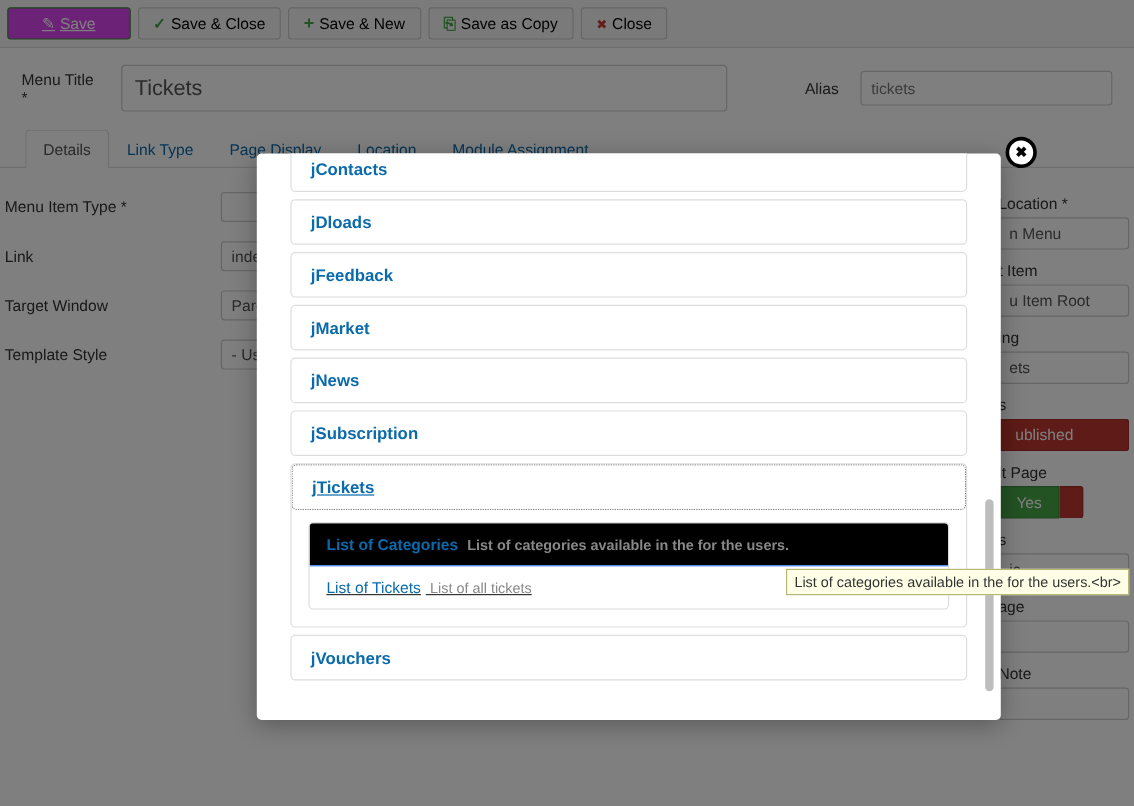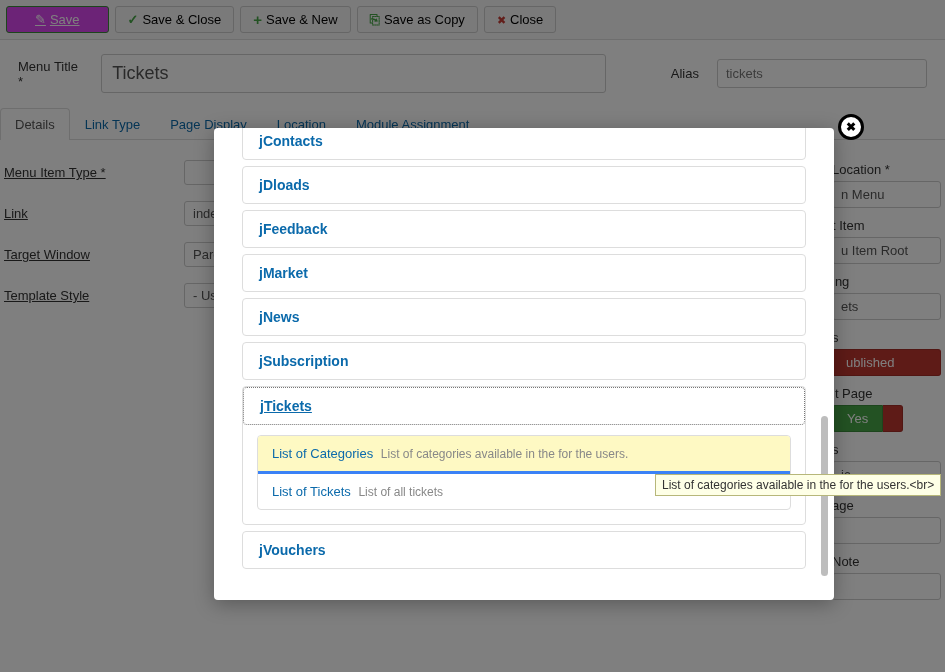--- a/index.html
+++ b/index.html
@@ -60,21 +60,21 @@
     border-radius: 3px;
     padding: 6px 8px;
     font-size: 13px;
     width: 220px;
     color: #777;
   }
   .tabs {
     display:flex;
     gap: 0;
     border-bottom: 1px solid #ddd;
-    padding: 0 0;
+    padding: 0 21px;
   }
   .tab {
     padding: 8px 14px;
     font-size: 13px;
     color: #0b6aab;
     cursor:pointer;
     border: 1px solid transparent;
     border-bottom: none;
     border-radius: 4px 4px 0 0;
     position: relative;
@@ -86,21 +86,21 @@
     border-color: #ddd;
     background: #fff;
   }
   .content {
     display:flex;
     padding: 12px 4px;
   }
   .left-col { flex: 0 0 820px; }
   .right-col { flex: 1; padding-left: 8px; }
   .frow { display:flex; align-items:center; padding: 8px 0; }
-  .flabel { width: 180px; font-size:13px; color:#333;text-decoration:underline; }
+  .flabel { width: 180px; font-size:13px; color:#333; }
   .fctl {
     border:1px solid #ccc;
     border-radius:3px;
     padding:4px 8px;
     font-size:13px;
     color:#555;
     min-width: 60px;
     background:#fff;
   }
   .side-label { font-size:13px; color:#333; margin-top:10px; margin-bottom:4px; display:block;}
@@ -188,22 +188,22 @@
   .sub-list {
     border:1px solid #ddd;
     border-radius:4px;
     overflow:hidden;
   }
   .sub-item {
     padding: 10px 14px;
     font-size:13px;
     cursor:pointer;
   }
-  .sub-item + .sub-item { border-top:3px solid #3b82f6; }
-  .sub-item.sel { background:#fef9c3; }
+  .sub-item + .sub-item { border-top:1px solid #3b82f6;text-decoration:underline; }
+  .sub-item.sel { background:#000000;font-weight:bold; }
   .sub-title { color:#0b6aab; font-size:13px; margin-right:4px;}
   .sub-desc { color:#888; font-size:12px; }
   
   .scrollbar-track {
     position:absolute;
     right: 6px;
     top: 8px;
     width: 7px;
     height: 455px;
     background: transparent;

